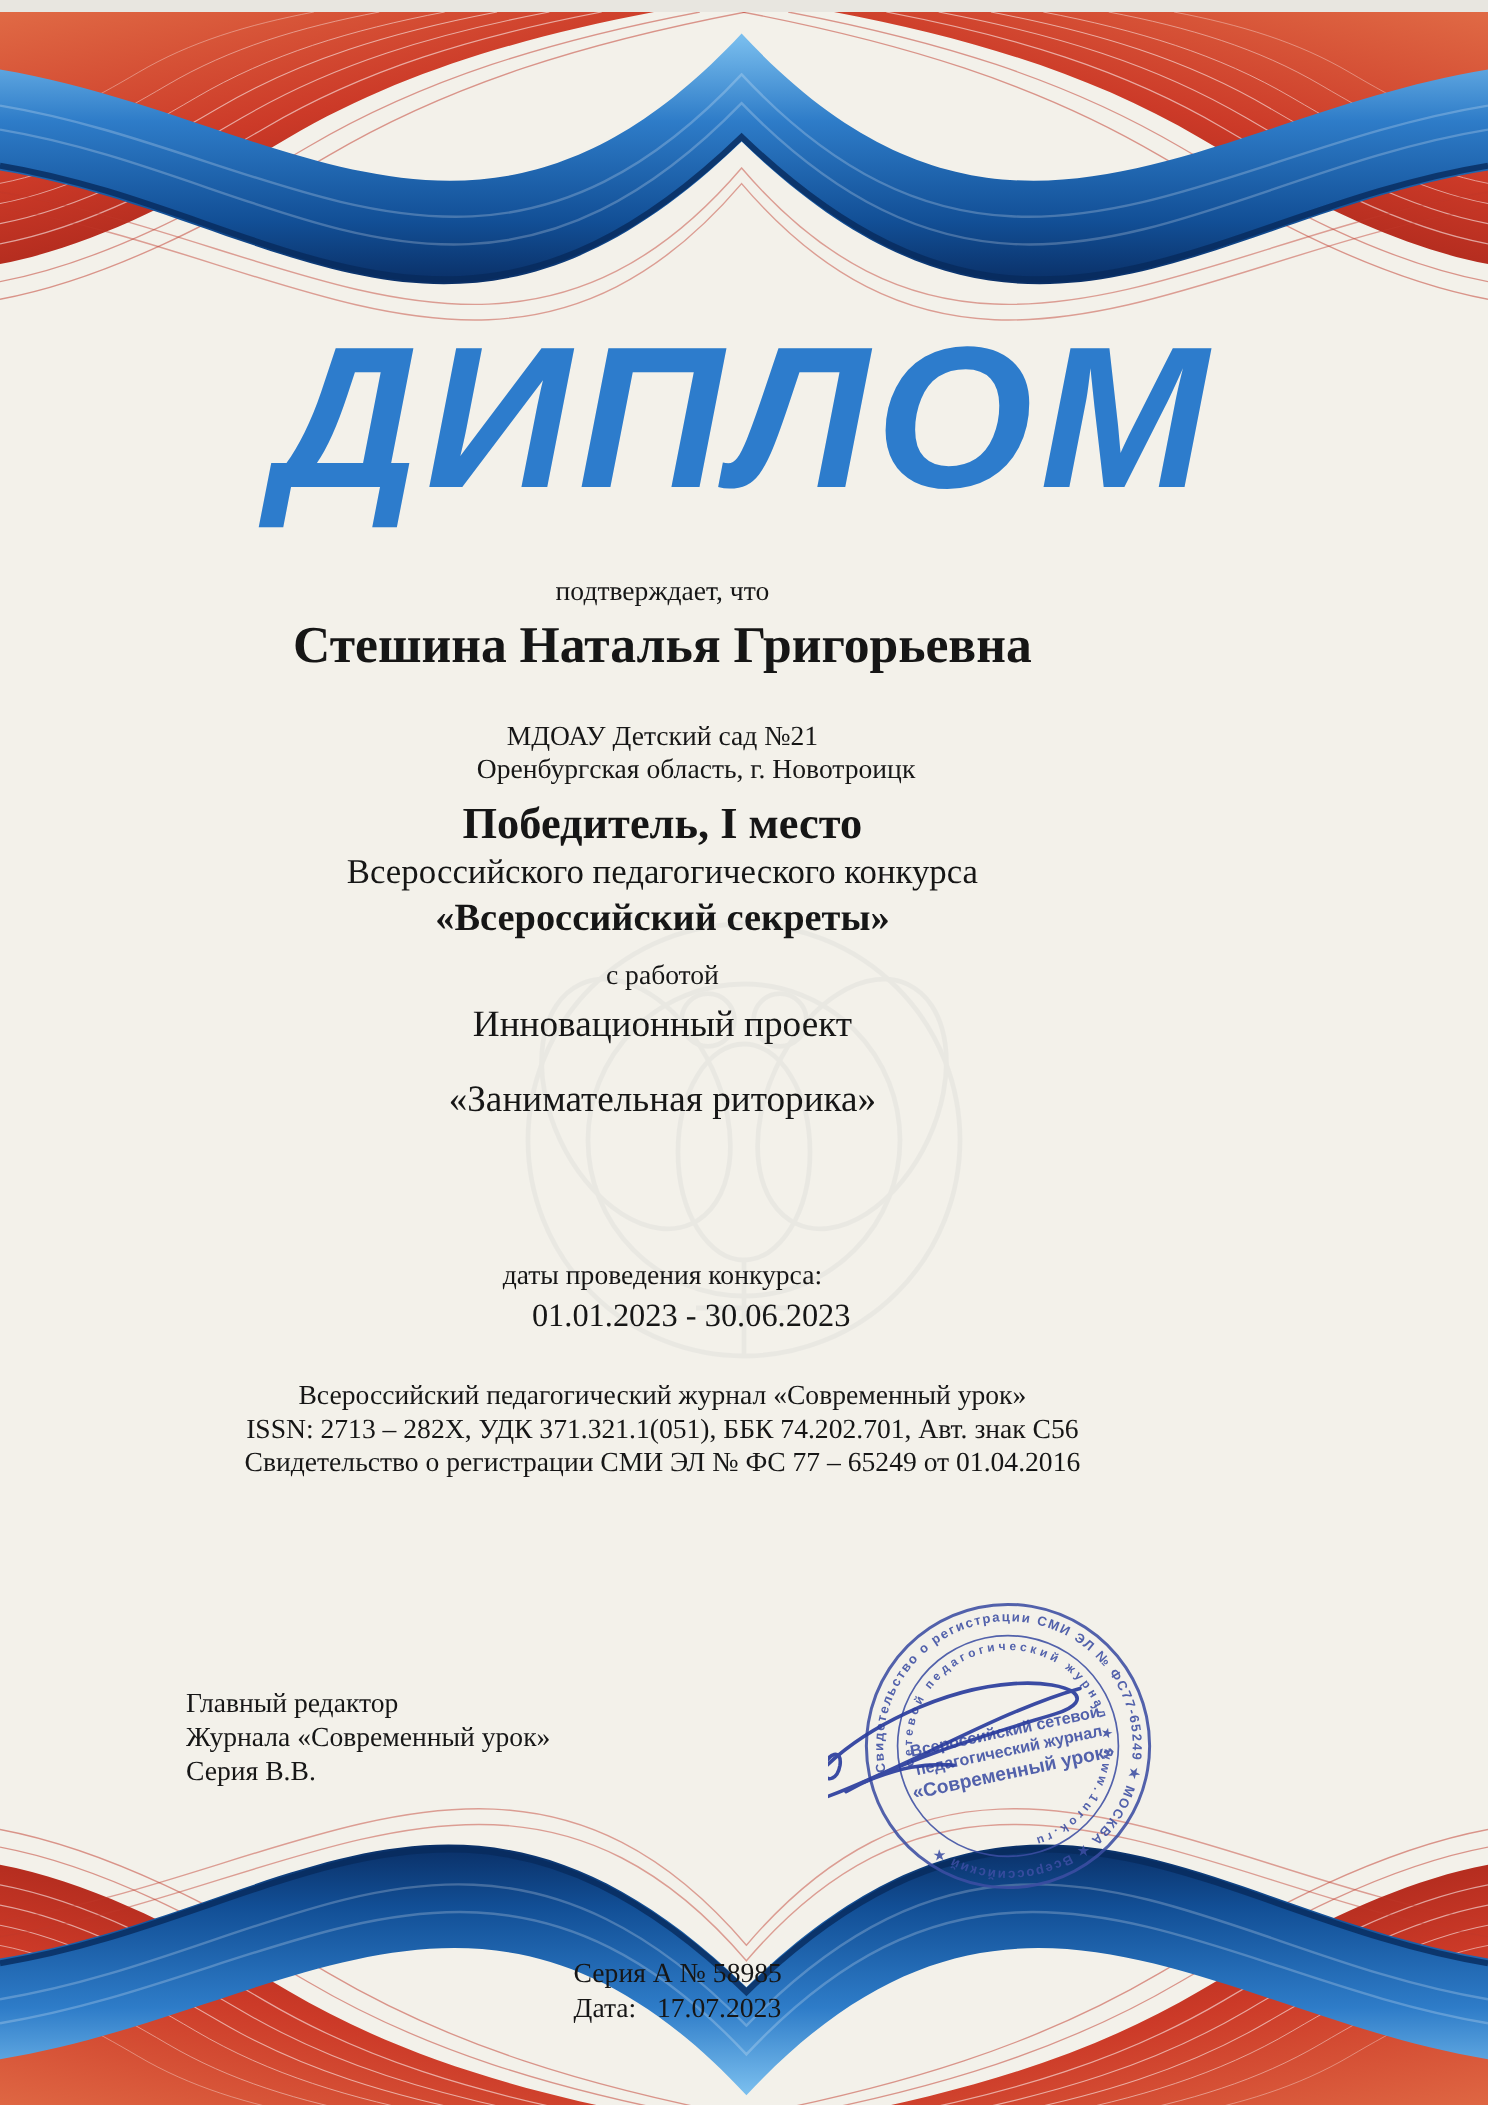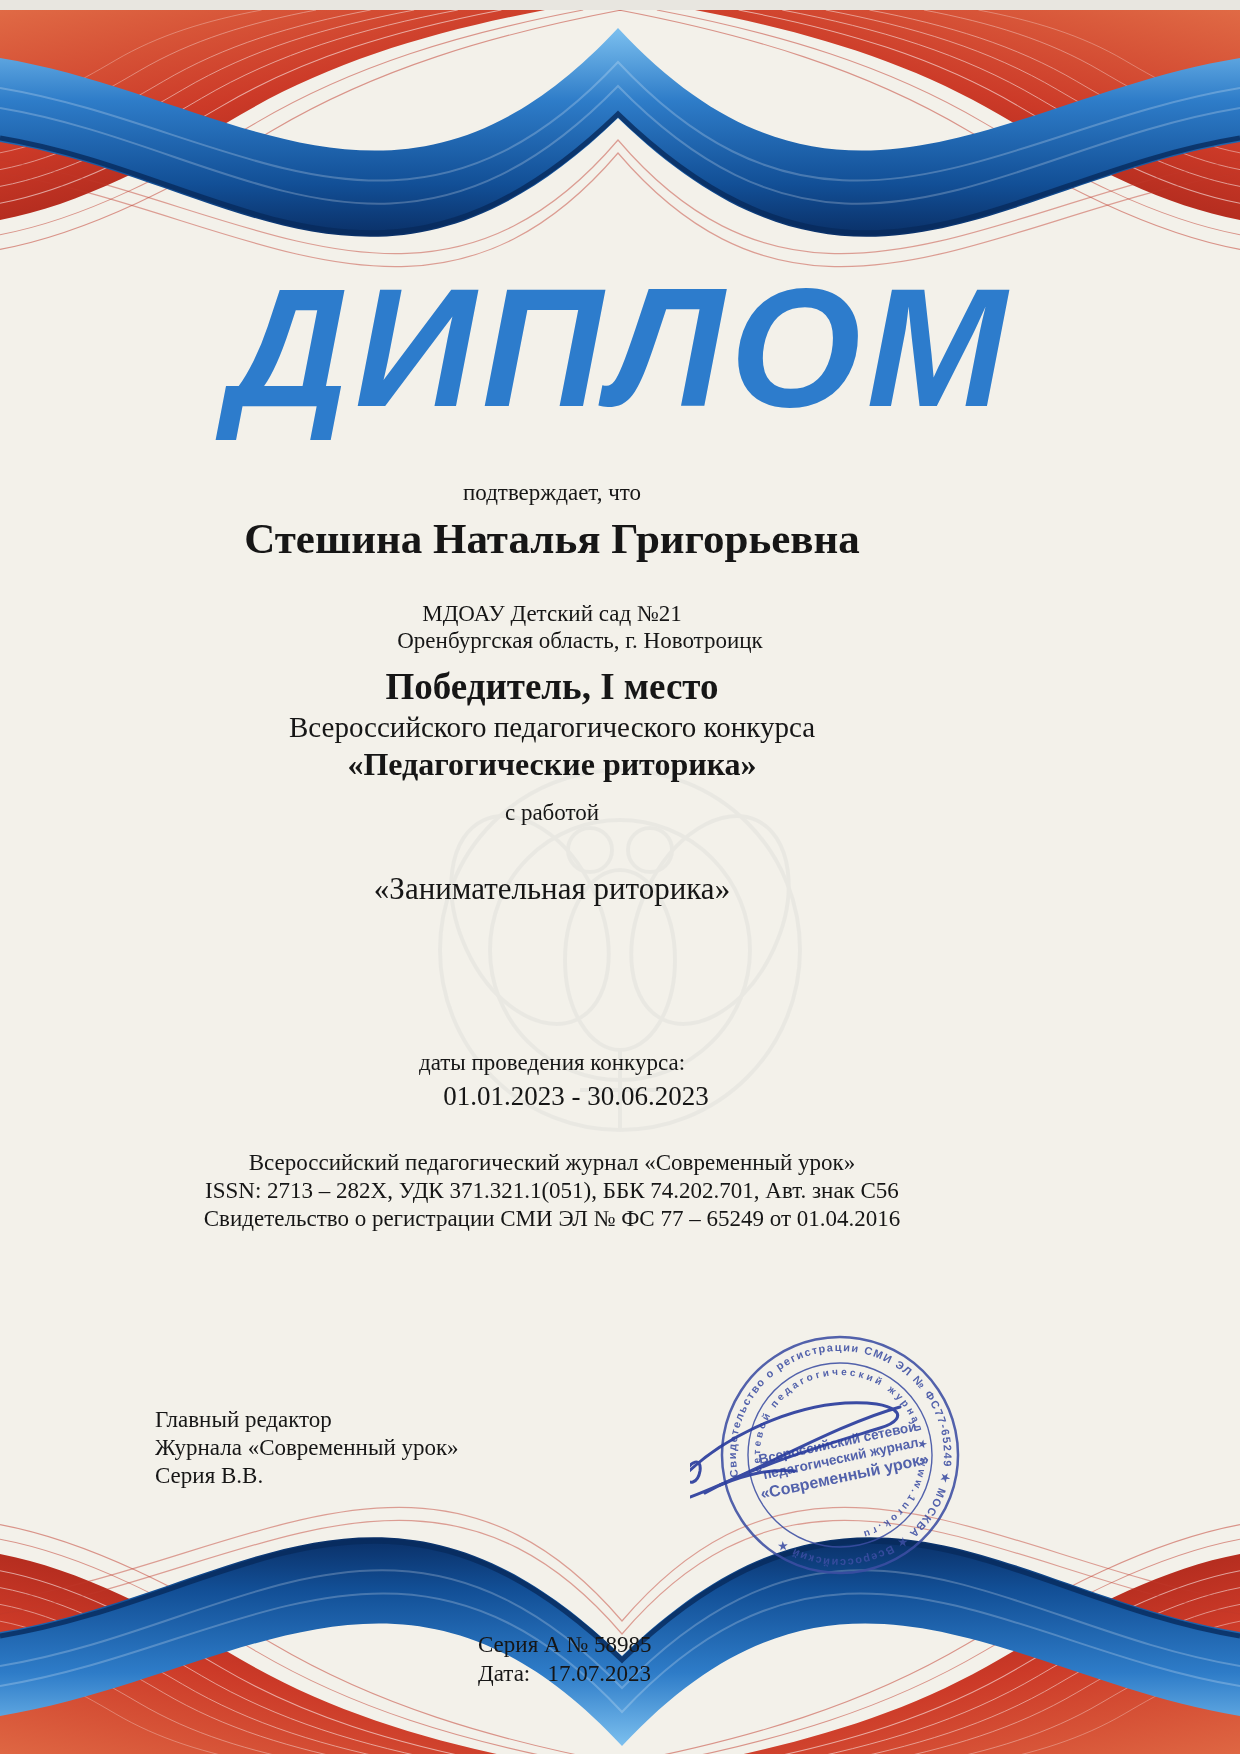--- a/index.html
+++ b/index.html
@@ -172,23 +172,24 @@
 
   <div class="title" style="color:#2d7ccc;">ДИПЛОМ</div>
 
   <div class="cline fs23" style="top:470px;">подтверждает, что</div>
   <div class="cline name" style="top:504px;">Стешина Наталья Григорьевна</div>
   <div class="cline fs23" style="top:591px;">МДОАУ Детский сад №21</div>
   <div class="cline fs23" style="top:618px;padding-left:28px;">Оренбургская область, г. Новотроицк</div>
 
   <div class="cline winner" style="top:655px;">Победитель, I место</div>
   <div class="cline contest-type" style="top:701px;">Всероссийского педагогического конкурса</div>
-  <div class="cline contest-name" style="top:736px;">«Педагогические риторика»</div>
+  <div class="cline contest-name" style="top:736px;">«Всероссийский секреты»</div>
   <div class="cline fs23" style="top:790px;">с работой</div>
-  <div class="cline work" style="top:861px;">«Занимательная риторика»</div>
+  <div class="cline work" style="top:825px;">Инновационный проект</div>
+  <div class="cline work" style="top:888px;">«Занимательная риторика»</div>
 
   <div class="cline fs23" style="top:1040px;">даты проведения конкурса:</div>
   <div class="cline daterange" style="top:1071px;">01.01.2023 - 30.06.2023</div>
 
   <div class="cline fs23" style="top:1140px;">Всероссийский педагогический журнал «Современный урок»</div>
   <div class="cline fs23" style="top:1168px;">ISSN: 2713 – 282X, УДК 371.321.1(051), ББК 74.202.701, Авт. знак С56</div>
   <div class="cline fs23" style="top:1196px;">Свидетельство о регистрации СМИ ЭЛ № ФС 77 – 65249 от 01.04.2016</div>
 
   <div class="editor-block">
     <div>Главный редактор</div>

